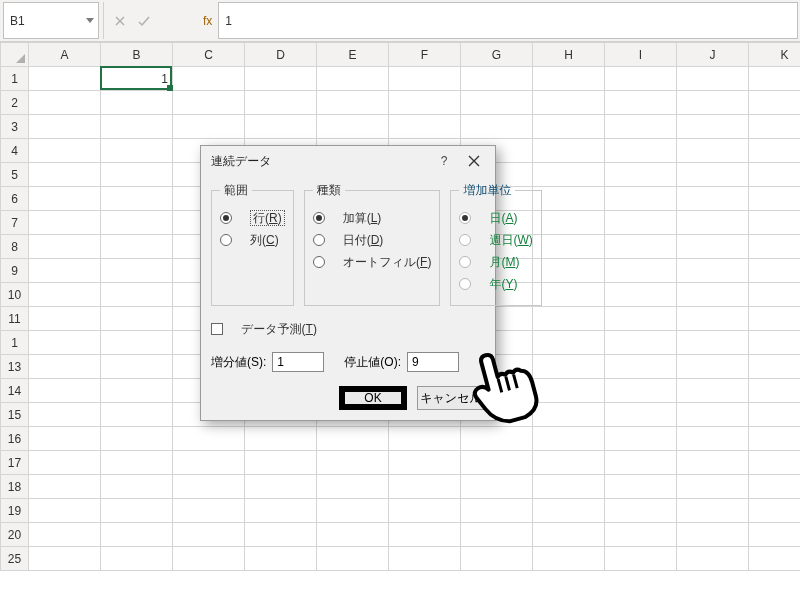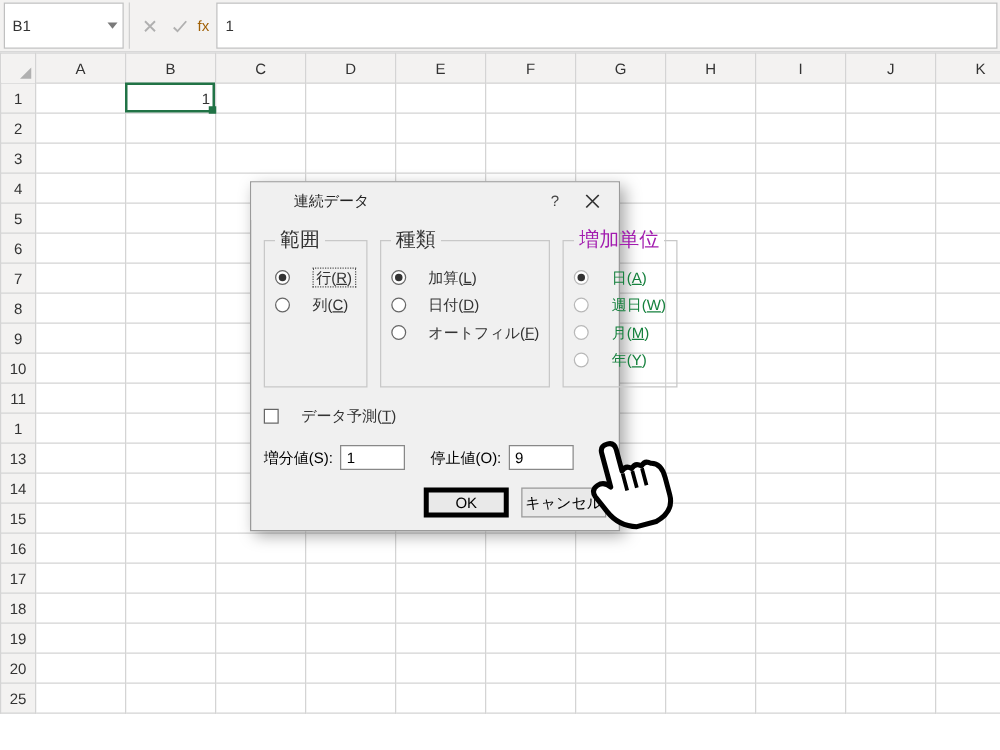--- a/index.html
+++ b/index.html
@@ -43,21 +43,21 @@
     width: 1px; background:#d0d0d0; margin:2px 4px;
   }
   .fx-btn {
     width: 24px;
     display:flex; align-items:center; justify-content:center;
     color:#b0b0b0;
   }
   .fx-btn svg { display:block; }
   .fx-label {
     display:flex; align-items:center;
-    color:#a16207; padding:0 6px 0 2px;
+    color:#a16207; padding:0 6px 0 2px;margin-left:45px;
   }
   .formula-input {
     flex:1; background:#fff;
     border:1px solid #c0c0c0;
     margin:2px 2px 2px 0;
     padding:0 6px;
     display:flex; align-items:center;
     color:#333;
   }
 
@@ -126,37 +126,37 @@
     border:1px solid #9a9a9a;
     box-shadow:4px 4px 12px rgba(0,0,0,0.35);
     font-size:12px;
   }
   .dlg-title{
     display:flex; align-items:center;
     height:30px;
     padding:0 6px 0 10px;
     background:#f0f0f0;
   }
-  .dlg-title .t{ flex:1; color:#222; font-size:12px;margin-left:24px;}
+  .dlg-title .t{ flex:1; color:#222; font-size:12px;}
   .dlg-title .tb{
     width:30px; height:24px;
     display:flex; align-items:center; justify-content:center;
     color:#444;
   }
   .dlg-body{
     padding:6px 10px 10px 10px;
   }
   .groups{
     display:flex; gap:10px;
   }
   fieldset{
     border:1px solid #c8c8c8;
     margin:0; padding:8px 8px 10px 8px;
   }
-  legend{ padding:0 4px; color:#333; font-size:16px;}
+  legend{ padding:0 4px; color:#333; font-size:12px;}
   .opt{
     display:flex; align-items:center;
     gap:18px;
     height:22px;
     color:#333;
     white-space:nowrap;
   }
   .opt.disabled{ color:#15803d; }
   .radio{
     width:12px; height:12px;
@@ -200,21 +200,21 @@
     gap:10px; margin-top:14px;
   }
   .btn{
     min-width:68px; height:24px;
     background:#e9e9e9;
     border:1px solid #999;
     display:flex; align-items:center; justify-content:center;
     font-size:12px;
   }
   .btn.default{
-    border:4px solid #000000;
+    border:6px solid #000000;
   }
 
   
   .cursor-hand{
     position:absolute;
     left:466px; top:345px;
     pointer-events:none;
   }
 
 </style>
@@ -599,21 +599,21 @@
             <span class="radio"></span>
             <span>日付(<span class="u">D</span>)</span>
           </div>
             <div class="opt">
             <span class="radio"></span>
             <span>オートフィル(<span class="u">F</span>)</span>
           </div>
           </div>
       </fieldset>
       <fieldset style="width:78px" class="dateunit">
-        <legend style="color:#a21caf">増加単位</legend>
+        <legend style="color:#0c4a6e">増加単位</legend>
         <div id="dateunit-opts">
             <div class="opt disabled">
             <span class="radio checked"></span>
             <span>日(<span class="u">A</span>)</span>
           </div>
             <div class="opt disabled">
             <span class="radio"></span>
             <span>週日(<span class="u">W</span>)</span>
           </div>
             <div class="opt disabled">

